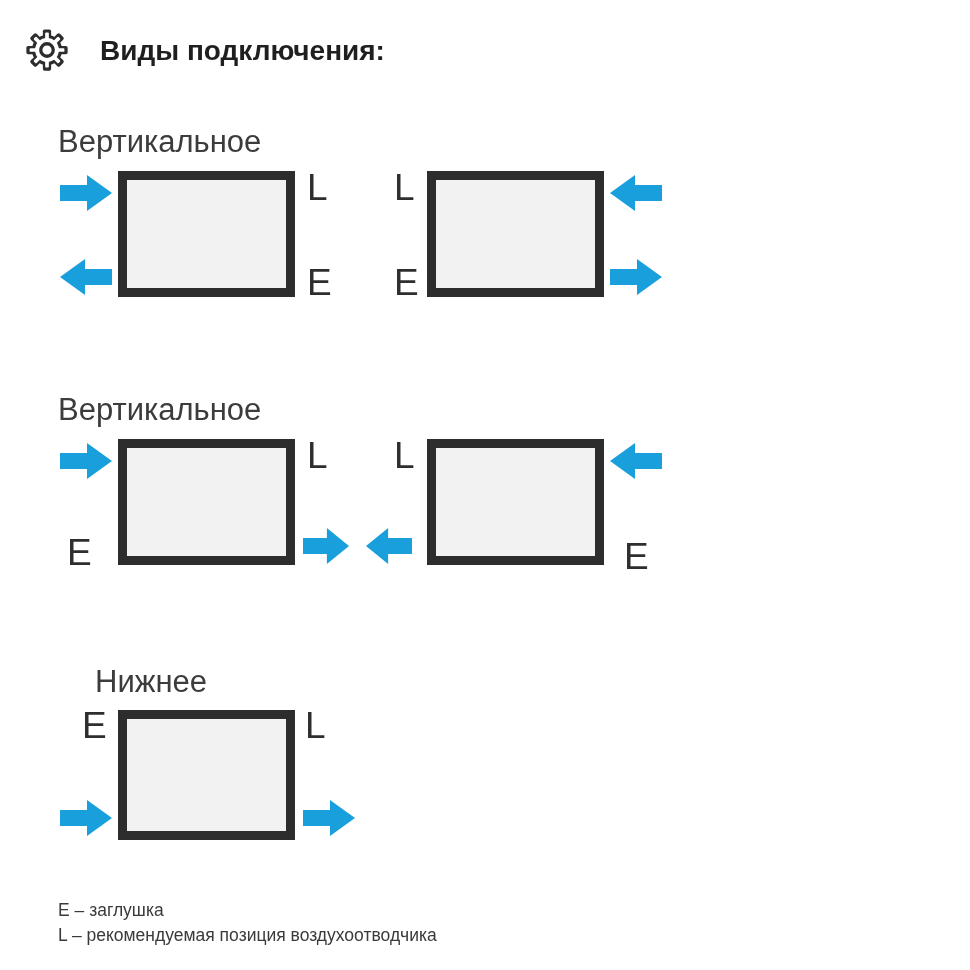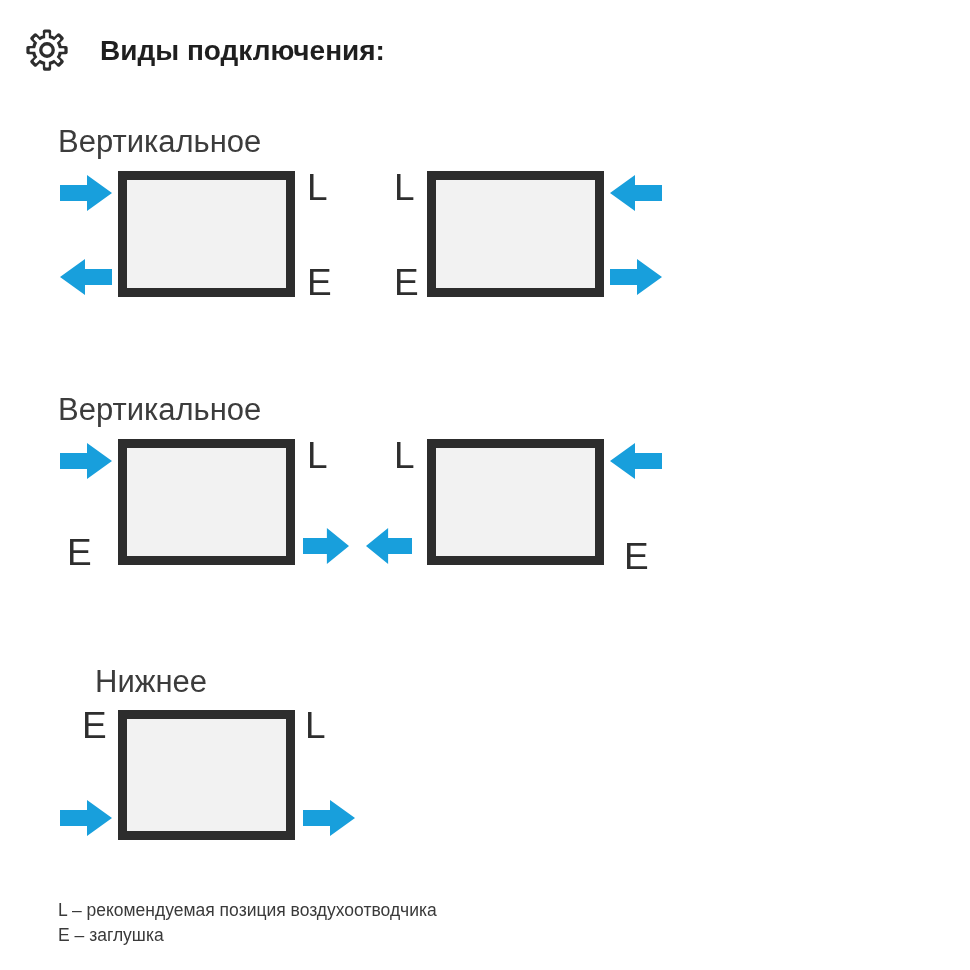--- a/index.html
+++ b/index.html
@@ -169,17 +169,17 @@
   <div class="port p-s3-E">E</div>
   <div class="port p-s3-L">L</div>
   <svg class="arrow a-s3-in" viewBox="0 0 52 36" preserveAspectRatio="none">
       <polygon points="0,10 27,10 27,0 52,18 27,36 27,26 0,26" fill="currentColor"></polygon>
     </svg>
   <svg class="arrow a-s3-out" viewBox="0 0 52 36" preserveAspectRatio="none">
       <polygon points="0,10 27,10 27,0 52,18 27,36 27,26 0,26" fill="currentColor"></polygon>
     </svg>
 
   <div class="legend">
+    <div>E – заглушка</div>
     <div>L – рекомендуемая позиция воздухоотводчика</div>
-    <div>E – заглушка</div>
   </div>
 
 </div>
 
 </body></html>

